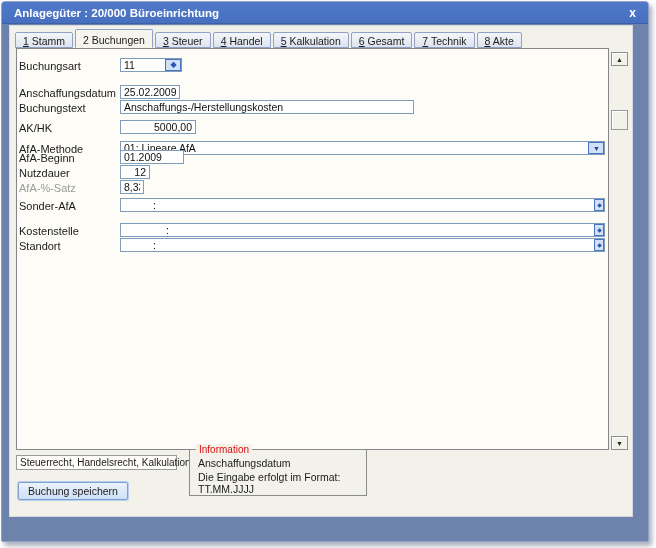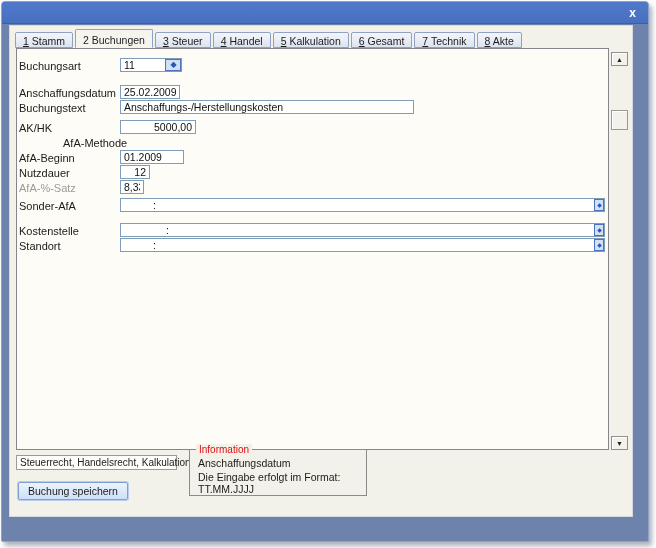--- a/index.html
+++ b/index.html
@@ -118,20 +118,21 @@
     box-shadow:0 0 0 1px #b9cdec;
     font-size:10.5px; color:#1a1a1a; font-family:"Liberation Sans",sans-serif;
     padding:0 9px; cursor:default;
   }
 </style>
 </head>
 <body>
 
 <div class="window">
   <div class="titlebar">
+    <span>Anlagegüter : 20/000 Büroeinrichtung</span>
     <span class="spacer"></span>
     <span class="close-x">x</span>
   </div>
 
   <div class="panel">
 
     <div class="tabs">
       <div class="tab"><span class="num">1</span><span> Stamm</span></div>
       <div class="tab active"><span class="num">2</span><span> Buchungen</span></div>
       <div class="tab"><span class="num">3</span><span> Steuer</span></div>
@@ -160,22 +161,26 @@
       <div class="row" style="top:51px;">
         <span class="row-label">Buchungstext</span>
         <input class="tfield" style="left: 101px; width: 294px;" readonly="" value="Anschaffungs-/Herstellungskosten">
       </div>
 
       <div class="row" style="top:71px;">
         <span class="row-label">AK/HK</span>
         <input class="tfield right" style="left: 101px; width: 76px;" readonly="" value="5000,00">
       </div>
 
-      <div class="row" style="top:86px;margin-left:44px;">
+      <div class="row" style="top:92px;">
         <span class="row-label">AfA-Methode</span>
+        <div class="combo" style="left:101px; right:0;">
+          <span class="val">01: Lineare AfA</span>
+          <span class="combo-btn arrow">▼</span>
+        </div>
       </div>
 
       <div class="row" style="top:101px;">
         <span class="row-label">AfA-Beginn</span>
         <input class="tfield" style="left: 101px; width: 64px;" readonly="" value="01.2009">
       </div>
 
       <div class="row" style="top:116px;">
         <span class="row-label">Nutzdauer</span>
         <input class="tfield right" style="left: 101px; width: 30px;" readonly="" value="12">

